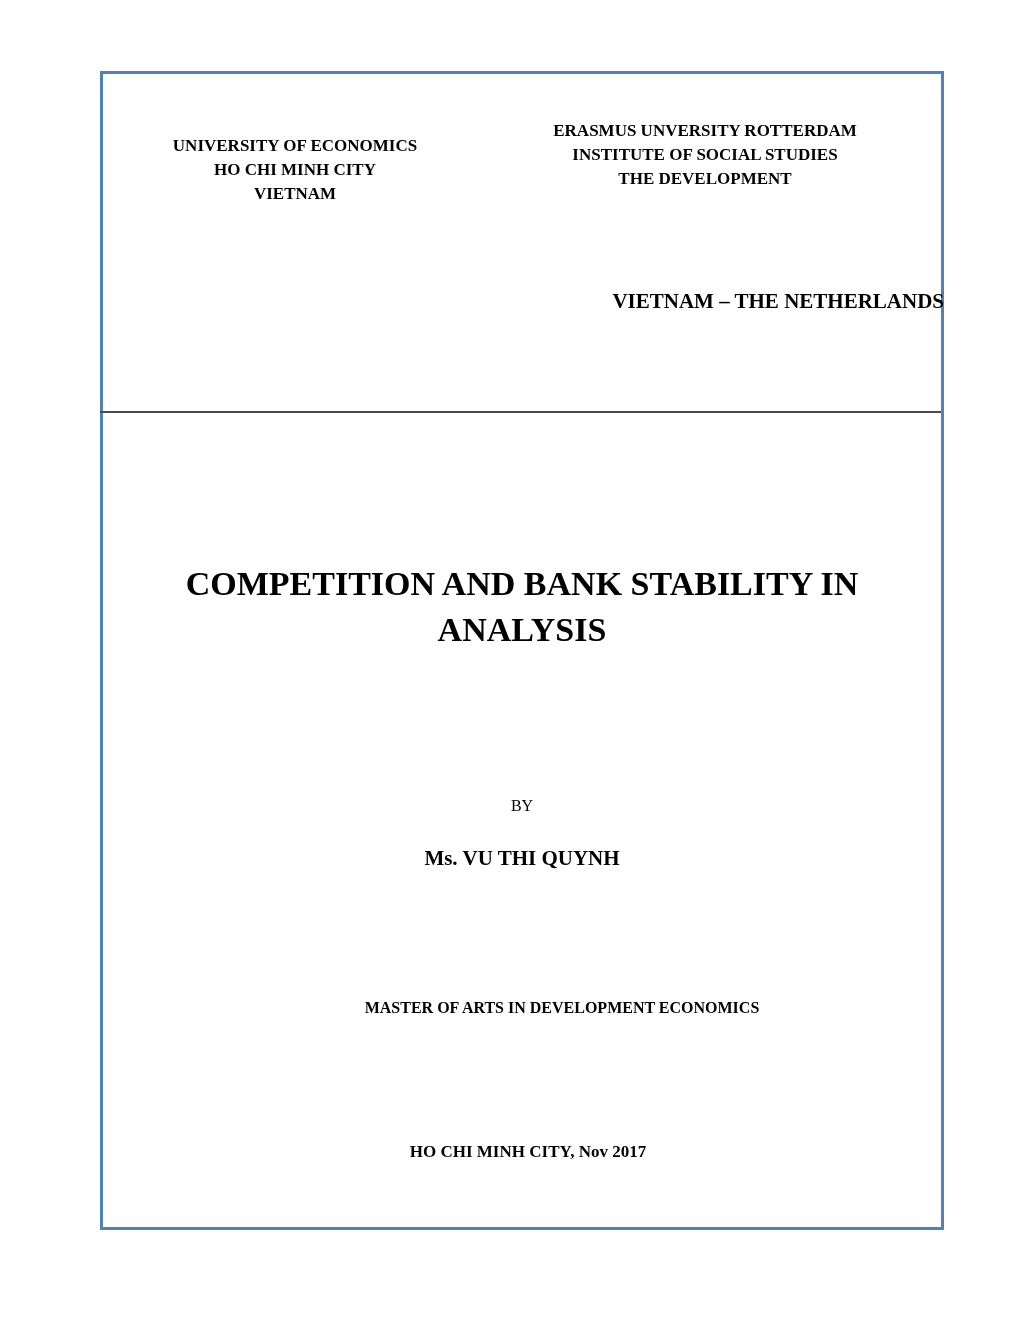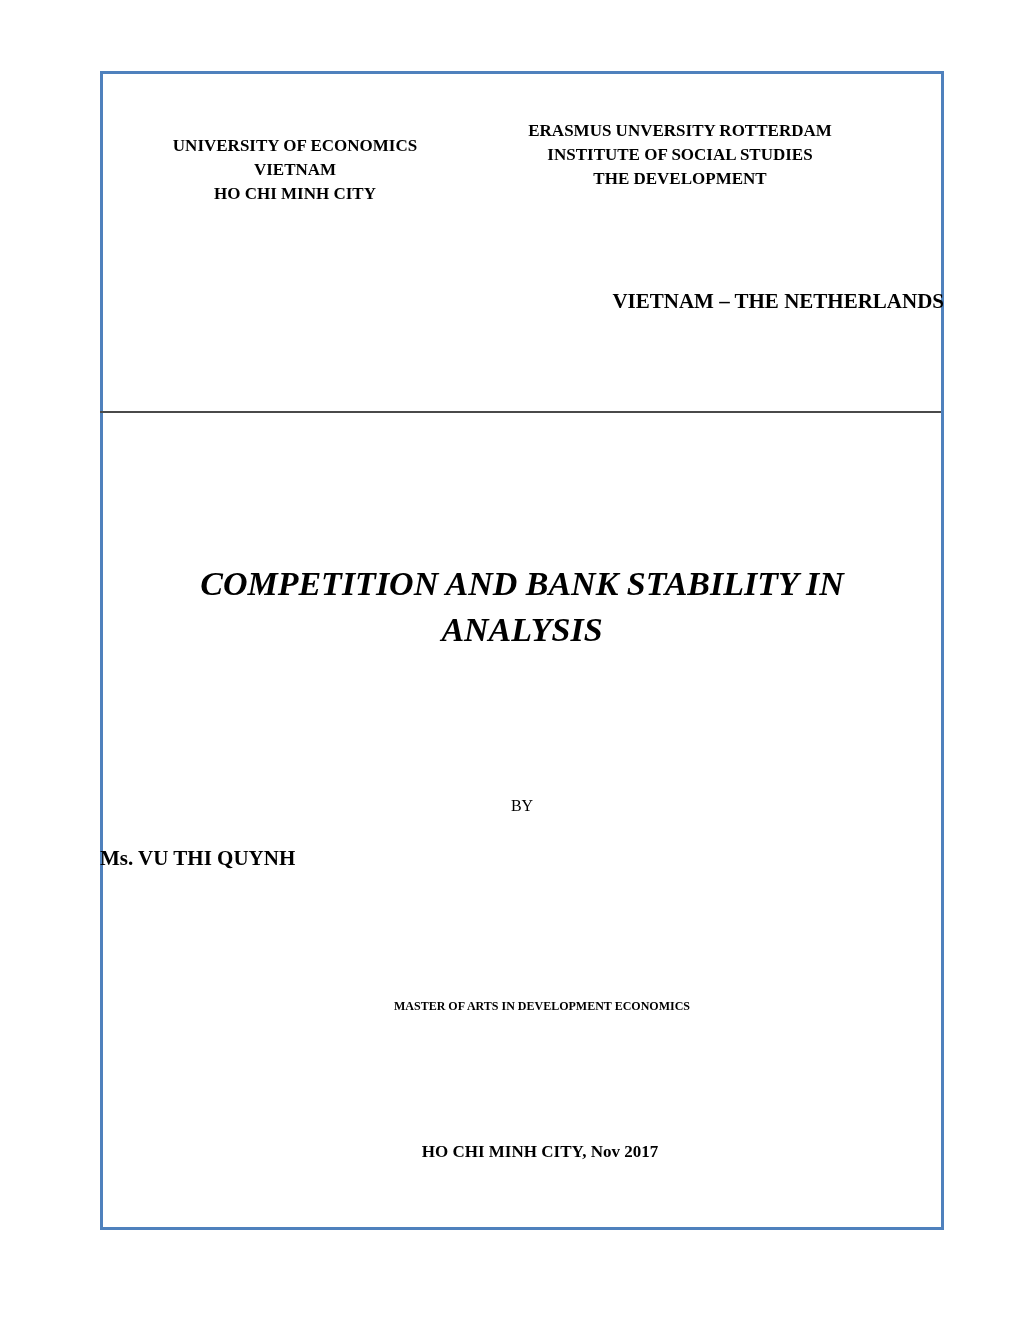--- a/index.html
+++ b/index.html
@@ -34,21 +34,21 @@
     }
     .inst {
       position: absolute;
       font-weight: bold;
       font-size: 17px;
       line-height: 24px;
       text-align: center;
       white-space: nowrap;
     }
     .inst-left { left: 140px; width: 310px; top: 134px; }
-    .inst-right { left: 490px; width: 380px; top: 119px; }
+    .inst-right { left: 515px; width: 380px; top: 119px; }
     .inst div { display: block; }
     .programme {
       position: absolute;
       left: 100px;
       width: 844px;
       top: 288px;
       text-align: right;
       font-weight: bold;
       font-size: 21px;
       line-height: 27px;
@@ -56,70 +56,69 @@
     }
     .title {
       position: absolute;
       left: 100px;
       width: 844px;
       top: 561px;
       text-align: center;
       font-weight: bold;
       font-size: 34px;
       line-height: 46px;
-      font-style: italic;
     }
     .by {
       position: absolute;
       left: 100px;
       width: 844px;
       top: 797px;
       text-align: center;
       font-size: 16px;
     }
     .author {
       position: absolute;
       left: 100px;
       width: 844px;
       top: 846px;
-      text-align: left;
+      text-align: center;
       font-weight: bold;
       font-size: 21px;
     }
     .degree {
       position: absolute;
       left: 100px;
       width: 884px;
       top: 999px;
       text-align: center;
       font-weight: bold;
-      font-size: 12px;
+      font-size: 16px;
       white-space: nowrap;
+      padding-left: 20px;
     }
     .place-date {
       position: absolute;
       left: 100px;
       width: 856px;
       top: 1142px;
       text-align: center;
       font-weight: bold;
       font-size: 17px;
-      margin-left: 12px;
     }
   </style>
 </head>
 <body>
 
 <div class="frame"></div>
 <div class="divider"></div>
 
 <div class="inst inst-left">
   <div>UNIVERSITY OF ECONOMICS</div>
+  <div>HO CHI MINH CITY</div>
   <div>VIETNAM</div>
-  <div>HO CHI MINH CITY</div>
 </div>
 
 <div class="inst inst-right">
   <div>ERASMUS UNVERSITY ROTTERDAM</div>
   <div>INSTITUTE OF SOCIAL STUDIES</div>
   <div>THE DEVELOPMENT</div>
 </div>
 
 <div class="programme">
   <div>VIETNAM – THE NETHERLANDS</div>

